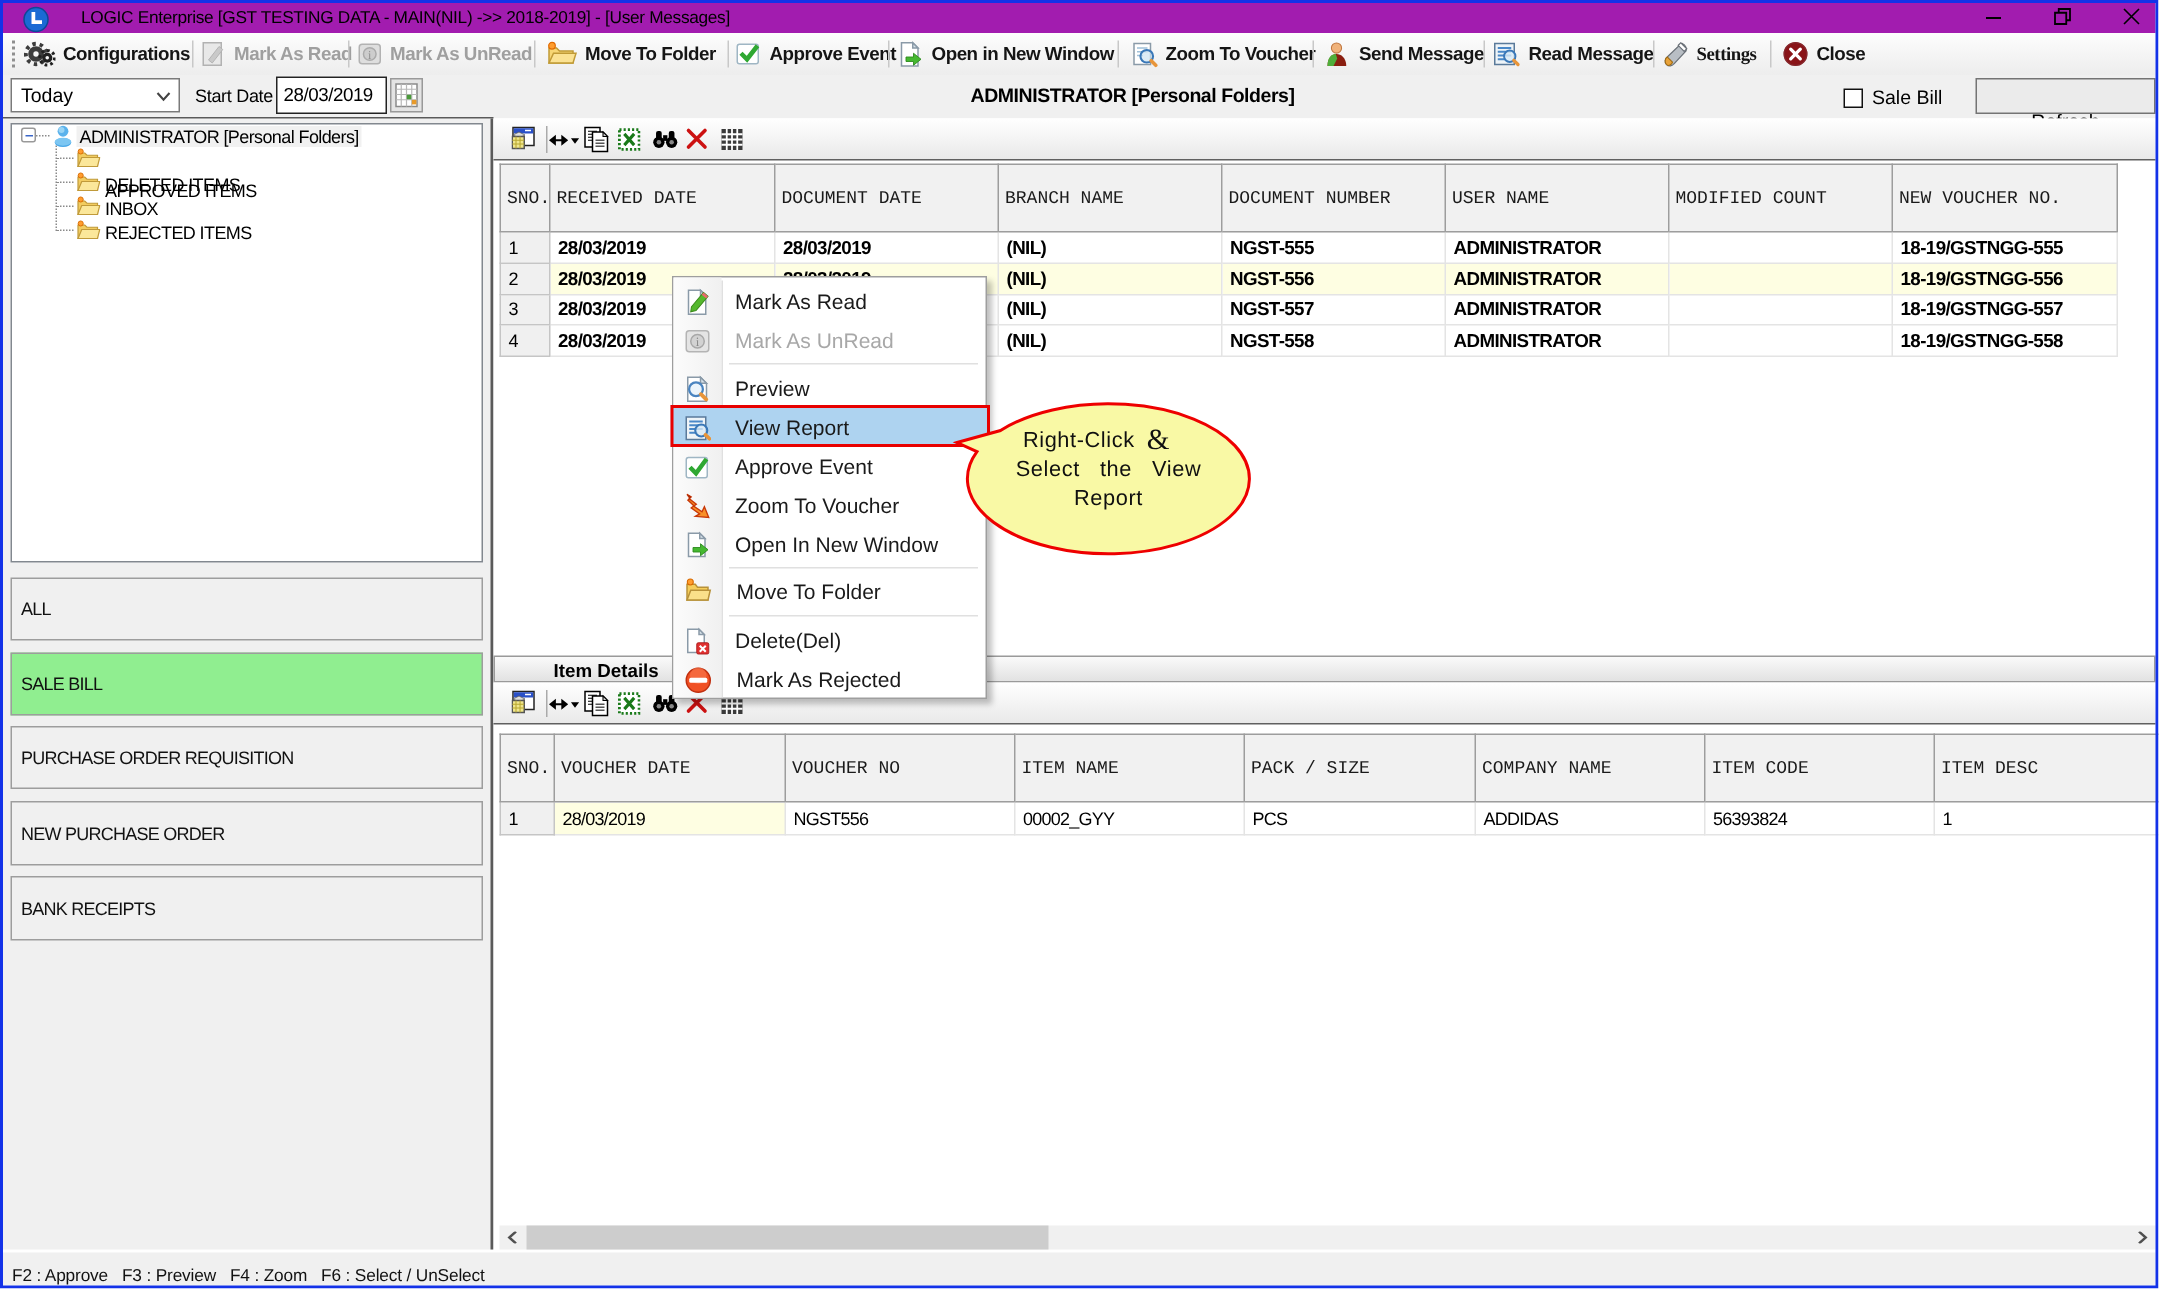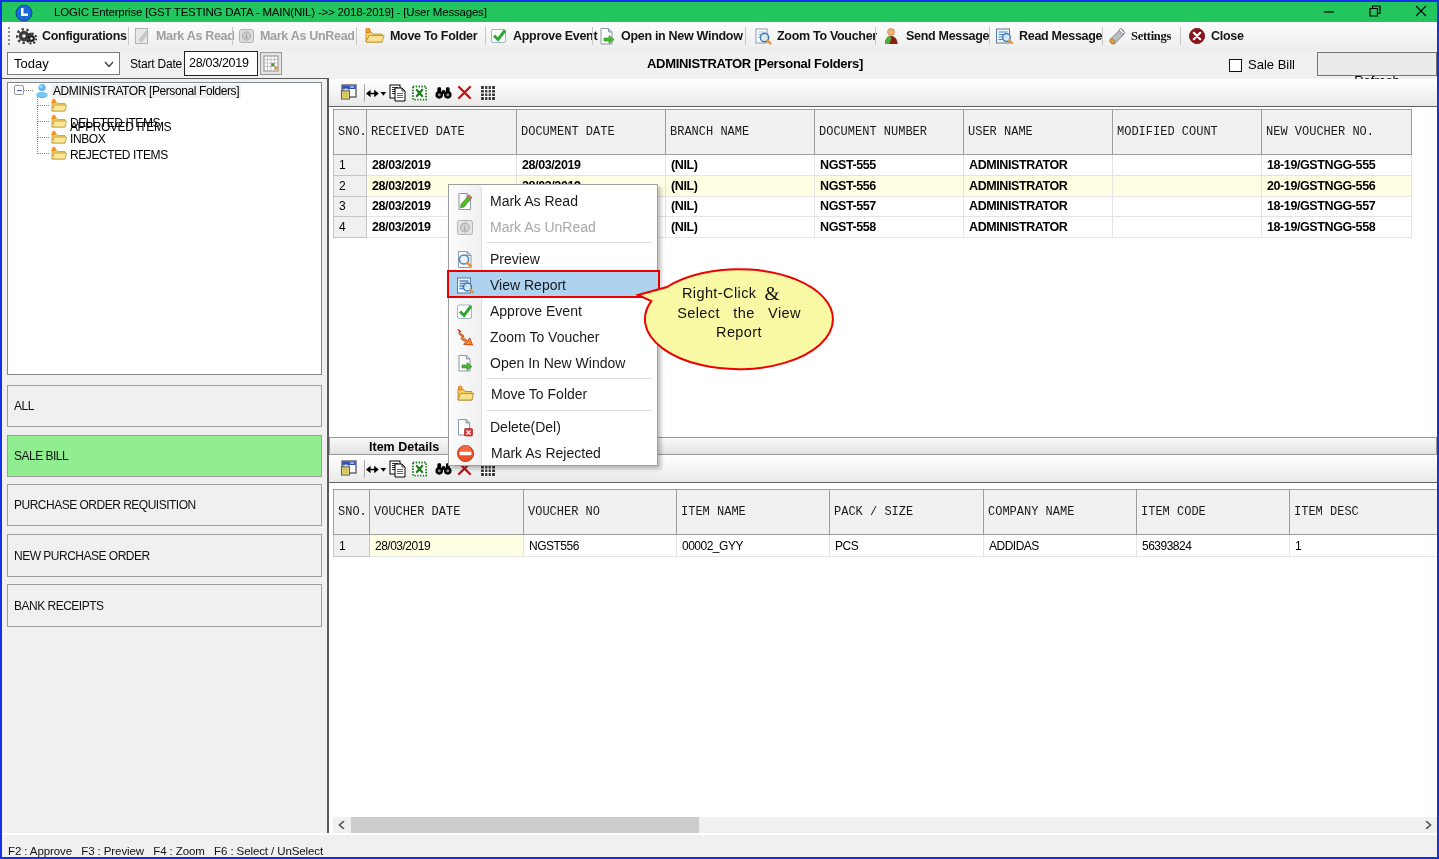--- a/index.html
+++ b/index.html
@@ -1,20 +1,20 @@
 <!DOCTYPE html>
 <html><head>
 <meta charset="utf-8">
 <style>
 * { margin:0; padding:0; box-sizing:border-box; }
 html,body { width:1439px; height:859px; overflow:hidden; }
 body { font-family:"Liberation Sans", sans-serif; position:relative; background:#fff; }
 #frame { position:absolute; inset:0; border:2px solid #1332e8; pointer-events:none; z-index:50; }
 
-#titlebar { position:absolute; left:2px; top:2px; width:1435px; height:20px; background:#22c55e; }
+#titlebar { position:absolute; left:2px; top:2px; width:1435px; height:20px; background:#a21caf; }
 #titletext { position:absolute; left:52px; top:4px; font-size:11.5px; letter-spacing:-0.2px; color:#000; }
 
 #toolbar { position:absolute; left:2px; top:22px; width:1435px; height:28px;
   background:linear-gradient(#fdfdfd,#ededed); }
 .tbitem { position:absolute; top:0; height:28px; display:flex; align-items:center; }
 .tblabel { font-size:12.5px; font-weight:600; letter-spacing:-0.3px; color:#151515; margin-left:5px; white-space:nowrap; }
 .tblabel.dis { color:#9f9f9f; }
 .tbsep { position:absolute; top:5px; width:1px; height:18px; background:#c8c8c8; }
 
 #filterrow { position:absolute; left:2px; top:50px; width:1435px; height:29px; background:#f0f0f0; }
@@ -348,21 +348,21 @@
           <td>18-19/GSTNGG-555</td>
         </tr>
     <tr class="yel">
           <td class="rn">2</td>
           <td>28/03/2019</td>
           <td>28/03/2019</td>
           <td>(NIL)</td>
           <td>NGST-556</td>
           <td>ADMINISTRATOR</td>
           <td></td>
-          <td>20-19/GSTNGG-556</td>
+          <td>18-19/GSTNGG-556</td>
         </tr>
     <tr>
           <td class="rn">3</td>
           <td>28/03/2019</td>
           <td>28/03/2019</td>
           <td>(NIL)</td>
           <td>NGST-557</td>
           <td>ADMINISTRATOR</td>
           <td></td>
           <td>18-19/GSTNGG-557</td>

